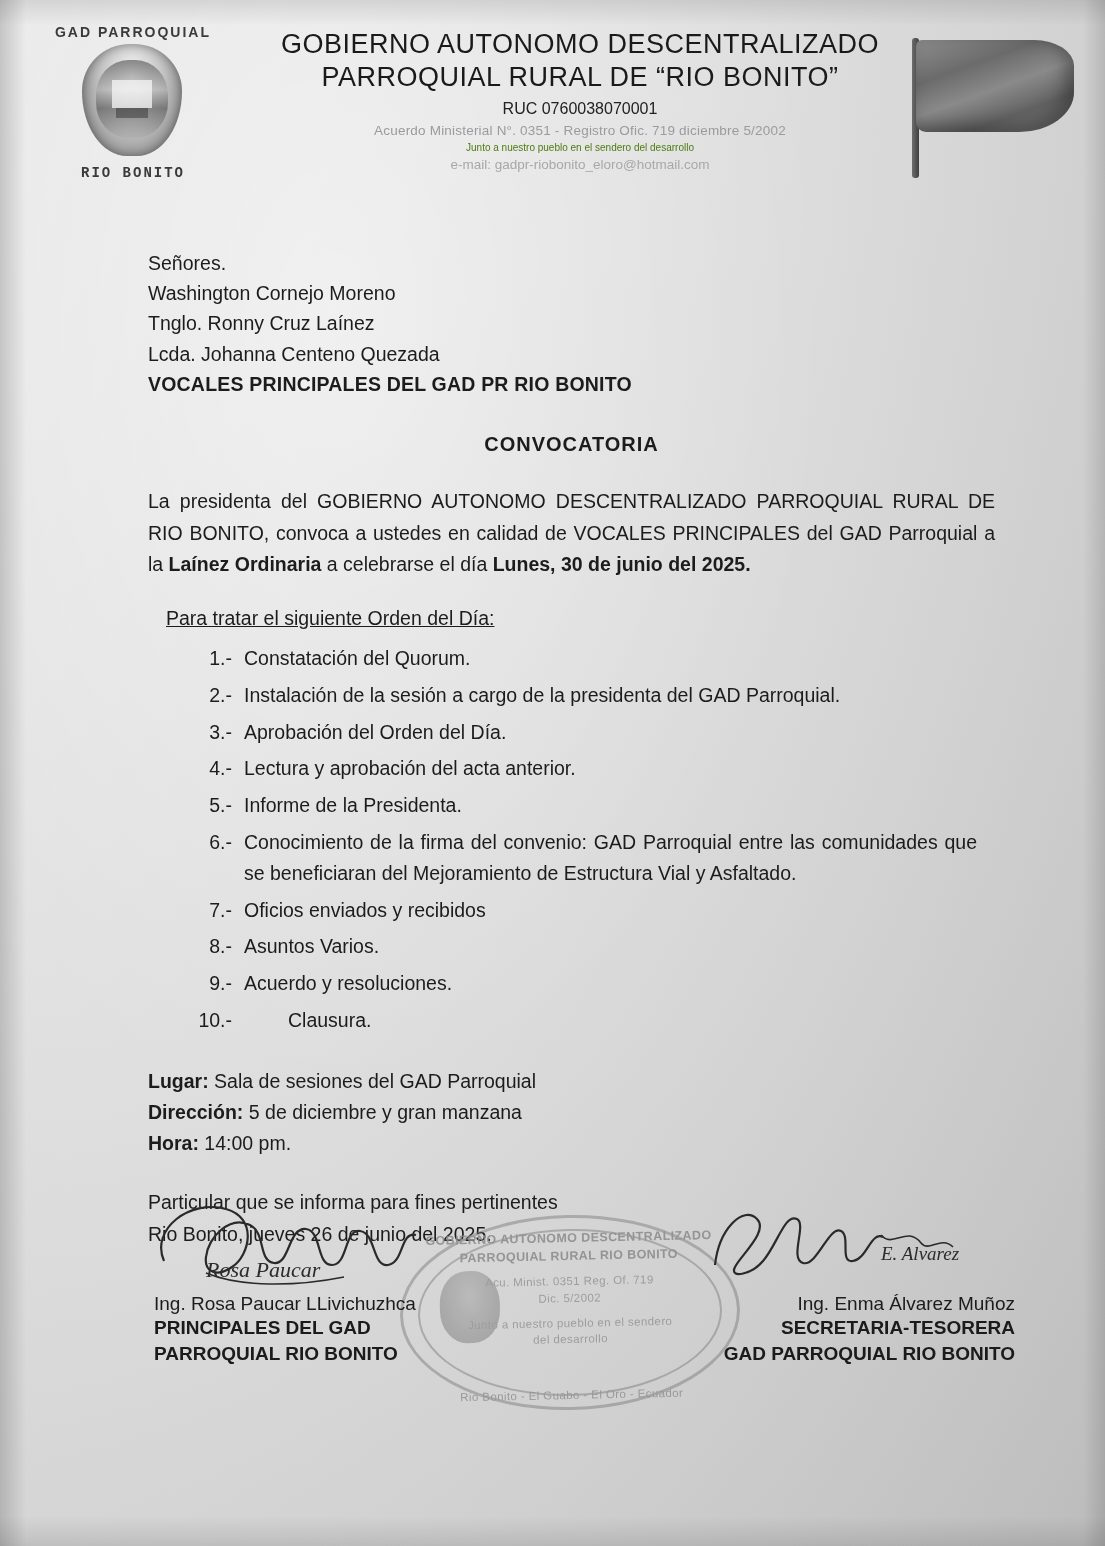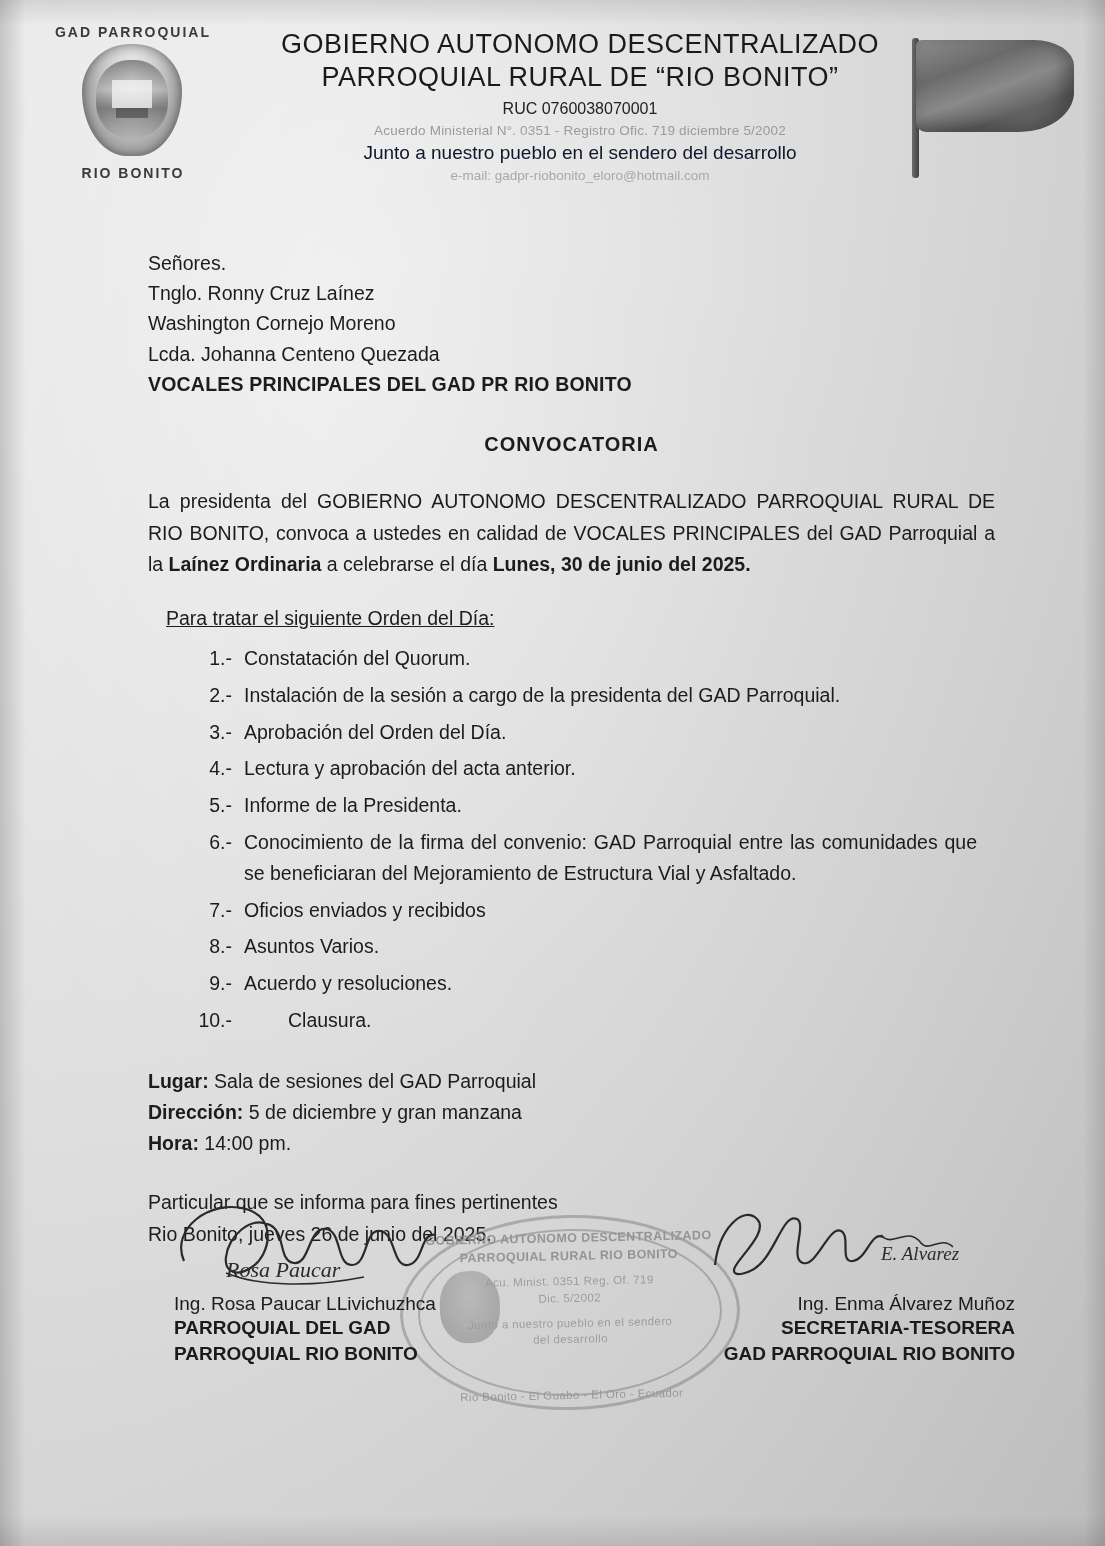--- a/index.html
+++ b/index.html
@@ -59,21 +59,21 @@
   }
   .logo-ring-top, .logo-ring-bottom {
     position: absolute;
     width: 100%;
     font-size: 14px;
     font-weight: 700;
     letter-spacing: 2px;
     color: #3a3a3a;
   }
   .logo-ring-top { top: 2px; }
-  .logo-ring-bottom { bottom: 6px; }
+  .logo-ring-bottom { bottom: 6px; font-family: Liberation Mono, monospace; }
   .crest {
     position: absolute;
     left: 34px;
     top: 22px;
     width: 100px;
     height: 112px;
     border-radius: 48% 48% 45% 45% / 42% 42% 58% 58%;
     background:
       radial-gradient(ellipse at 50% 28%, #f2f2f2 0%, #c9c9c9 40%, #9a9a9a 75%, #7d7d7d 100%);
     box-shadow: inset 0 0 12px rgba(0,0,0,0.45);
@@ -116,22 +116,22 @@
     color: #222;
   }
   .faded1 {
     margin-top: 5px;
     font-size: 13.5px;
     color: #9b9b9b;
     letter-spacing: 0.2px;
   }
   .faded2 {
     margin-top: 4px;
-    font-size: 19px;
-    color: #0f172a;
+    font-size: 10px;
+    color: #4d7c0f;
   }
   .faded3 {
     margin-top: 4px;
     font-size: 13.5px;
     color: #a8a8a8;
   }
 
   .flag {
     position: absolute;
     right: 5px;
@@ -216,21 +216,21 @@
   }
   .details .k { font-weight: 700; }
   .closing {
     margin-top: 28px;
     line-height: 1.6;
   }
 
   
   .signatures {
     position: absolute;
-    left: 164px;
+    left: 144px;
     right: 90px;
     top: 1195px;
     height: 220px;
   }
   .sig-left, .sig-right {
     position: absolute;
     top: 0;
   }
   .sig-left { left: 10px; width: 330px; }
   .sig-right { right: 0; width: 330px; text-align: left; }
@@ -327,22 +327,22 @@
 
       <div class="flag">
         <div class="pole"></div>
         <div class="cloth"></div>
       </div>
     </div>
 
     <div class="body">
 
       <div class="addressee-line">Señores.</div>
+      <div class="addressee-line">Washington Cornejo Moreno</div>
       <div class="addressee-line">Tnglo. Ronny Cruz Laínez</div>
-      <div class="addressee-line">Washington Cornejo Moreno</div>
       <div class="addressee-line">Lcda. Johanna Centeno Quezada</div>
       <div class="addressee-line addressee-bold">VOCALES PRINCIPALES DEL GAD PR RIO BONITO</div>
 
       <div class="convocatoria">CONVOCATORIA</div>
 
       <div class="para">La presidenta del GOBIERNO AUTONOMO DESCENTRALIZADO PARROQUIAL RURAL DE RIO BONITO, convoca a ustedes en calidad de VOCALES PRINCIPALES del GAD Parroquial a la <b>Laínez Ordinaria</b> a celebrarse el día <b>Lunes, 30 de junio del 2025.</b></div>
 
       <div class="orden">Para tratar el siguiente Orden del Día:</div>
 
       <ol class="agenda">
@@ -387,21 +387,21 @@
 
       <div class="sig-left">
         <div class="scribble">
           <svg width="330" height="98" viewBox="0 0 330 98" fill="none" stroke="#2a2a2a" stroke-width="2.2" aria-hidden="true">
             <path d="M10 66 C -4 34, 36 4, 72 14 C 104 23, 96 60, 78 72 C 64 82, 50 78, 52 62 C 54 42, 76 20, 96 30 C 112 38, 104 66, 120 68 C 136 70, 134 32, 152 34 C 168 36, 162 70, 178 70 C 194 70, 190 34, 206 36 C 222 38, 218 72, 234 70 C 250 68, 246 36, 262 40"></path>
             <path d="M52 78 C 86 92, 140 92, 190 82" stroke-width="1.4"></path>
           </svg>
           <div style="position:absolute;left:52px;top:62px;font-family:'Liberation Serif',serif;font-style:italic;font-size:22px;color:#2c2c2c">Rosa Paucar</div>
         </div>
         <div class="sig-name">Ing. Rosa Paucar LLivichuzhca</div>
-        <div class="sig-role">PARROQUIAL DEL GAD</div>
+        <div class="sig-role">PRINCIPALES DEL GAD</div>
         <div class="sig-role">PARROQUIAL RIO BONITO</div>
       </div>
 
       <div class="sig-right">
         <div class="scribble">
           <svg width="300" height="98" viewBox="0 0 300 98" fill="none" stroke="#2a2a2a" stroke-width="2.2" aria-hidden="true">
             <path d="M30 70 C 34 34, 58 10, 72 24 C 84 36, 56 60, 50 72 C 44 84, 66 80, 78 66 C 92 50, 100 18, 112 24 C 122 29, 104 64, 118 68 C 132 72, 144 30, 156 36 C 166 41, 154 68, 168 66 C 182 64, 186 36, 198 42"></path>
             <path d="M196 40 C 208 54, 222 30, 236 48 C 244 58, 256 40, 268 52" stroke-width="1.6"></path>
           </svg>
           <div style="position:absolute;left:196px;top:48px;font-family:'Liberation Serif',serif;font-style:italic;font-size:19px;color:#2c2c2c">E. Alvarez</div>

